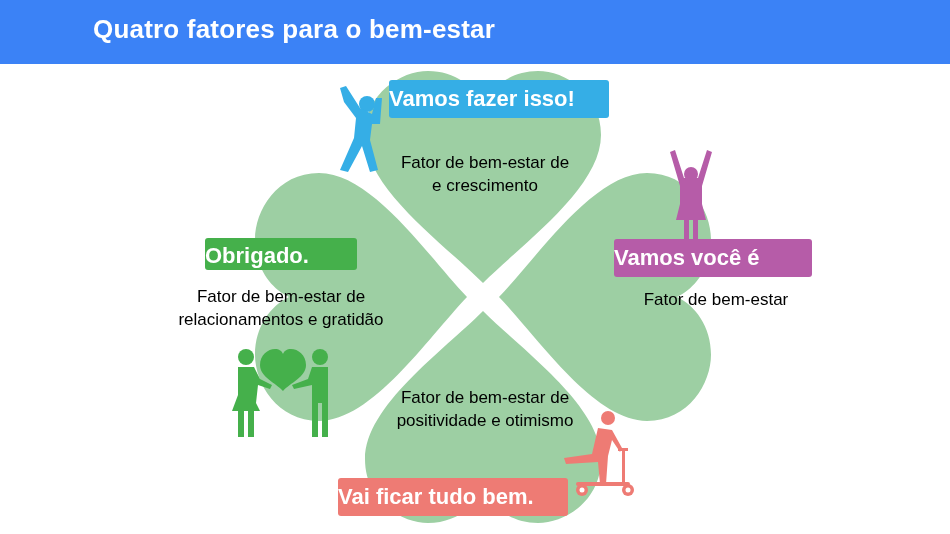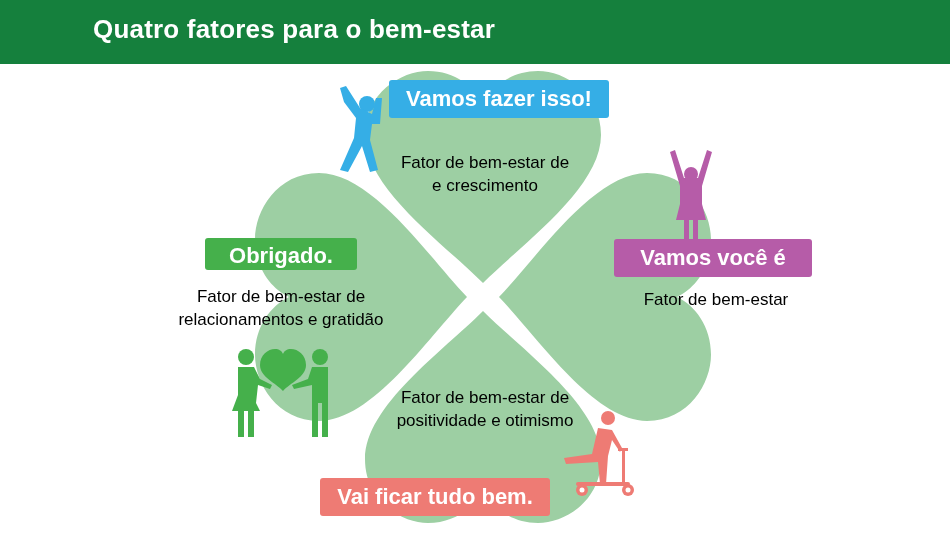--- a/index.html
+++ b/index.html
@@ -1,20 +1,20 @@
 <!DOCTYPE html>
 <html><head>
 <meta charset="utf-8">
 <style>
   html,body{margin:0;padding:0;}
   body{width:950px;height:534px;position:relative;background:#ffffff;overflow:hidden;font-family:"Liberation Sans",sans-serif;}
-  .header{position:absolute;left:0;top:0;width:950px;height:64px;background:#15803d;}
+  .header{position:absolute;left:0;top:0;width:950px;height:64px;background:#3b82f6;}
   .header-title{position:absolute;left:93px;top:14px;color:#fff;font-weight:bold;font-size:26px;letter-spacing:0.2px;}
   .clover{position:absolute;left:0;top:0;}
-  .badge{position:absolute;color:#fff;font-weight:bold;font-size:22px;border-radius:3px;text-align:center;line-height:38px;height:38px;}
+  .badge{position:absolute;color:#fff;font-weight:bold;font-size:22px;border-radius:3px;line-height:38px;height:38px;}
   .desc{position:absolute;color:#000000;font-size:17px;line-height:23px;text-align:center;}
   .icon{position:absolute;}
 </style>
 </head>
 <body>
 
 <div class="header">
   <div class="header-title">Quatro fatores para o bem-estar</div>
 </div>
 
@@ -81,13 +81,13 @@
     <rect x="56" y="40" width="10" height="3"></rect>
     <rect x="14" y="74" width="54" height="4" rx="2"></rect>
     <circle cx="20" cy="82" r="6"></circle>
     <circle cx="66" cy="82" r="6"></circle>
   </g>
   <g fill="#ffffff">
     <circle cx="20" cy="82" r="2.5"></circle>
     <circle cx="66" cy="82" r="2.5"></circle>
   </g>
 </svg>
-<div class="badge" style="left:320px;top:478px;width:230px;background:#ee7b74;">Vai ficar tudo bem.</div>
+<div class="badge" style="left:338px;top:478px;width:230px;background:#ee7b74;">Vai ficar tudo bem.</div>
 
 </body></html>

